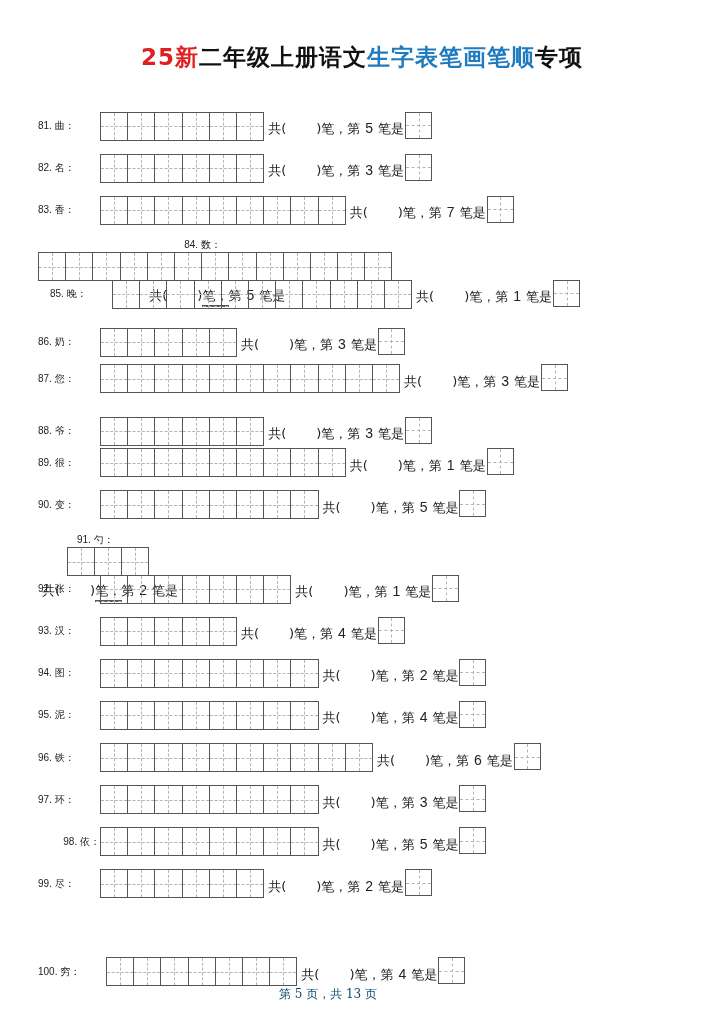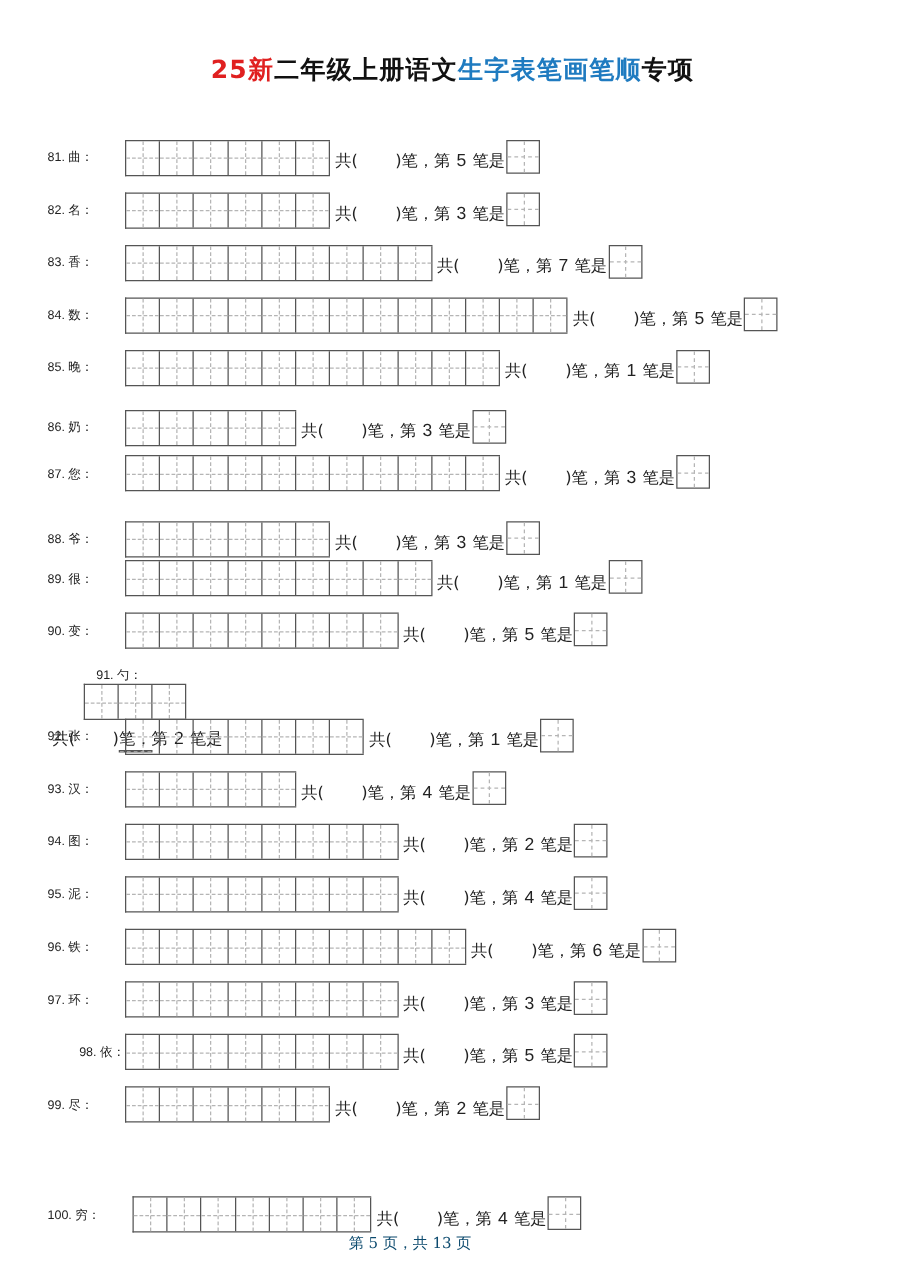--- a/index.html
+++ b/index.html
@@ -1,19 +1,19 @@
 <!DOCTYPE html>
 <html><head>
 <meta charset="utf-8">
 <style>
   html, body { margin: 0; padding: 0; background: #ffffff; }
   body { width: 724px; height: 1024px; position: relative; overflow: hidden;
          font-family: "DejaVu Sans", "Liberation Sans", sans-serif; color: #1a1a1a; }
   .title { position: absolute; top: 42px; left: 0; width: 724px; text-align: center;
-           font-size: 20px; font-weight: bold; letter-spacing: 1px; white-space: nowrap;
+           font-size: 23px; font-weight: bold; letter-spacing: 1px; white-space: nowrap;
            font-family: "DejaVu Sans", sans-serif; }
   .title .red { color: #e02020; }
   .title .black { color: #111111; }
   .title .blue { color: #1f7bc0; }
   .rows { position: absolute; top: 112px; left: 38px; }
   .row { position: absolute; left: 0; height: 28px; display: flex; align-items: center; white-space: nowrap; }
   .label { font-size: 10px; width: 62px; display: inline-block; color: #222; font-family: "Liberation Sans", sans-serif; }
   .label.wide { width: 68px; }
   .grid { display: flex; border: 1px solid #555; border-right: none; height: 27px; }
   .cell { width: 27.2px; height: 27px; border-right: 1px solid #555; position: relative; box-sizing: border-box; }
@@ -71,41 +71,41 @@
         <div class="cell"></div>
         <div class="cell"></div>
         <div class="cell"></div>
         <div class="cell"></div>
         <div class="cell"></div>
         <div class="cell"></div>
       </div>
       <span class="q"><span>共(</span><span class="blank"></span><span>)笔，第</span><span class="num">7</span><span>笔是</span></span>
       <span class="answer"></span>
     </div>
-    <div class="row" style="top: 126.3px;">
+    <div class="row" style="top: 126.3px; flex-direction: column;">
       <span class="label">84. 数：</span>
       <div class="grid">
         <div class="cell"></div>
         <div class="cell"></div>
         <div class="cell"></div>
         <div class="cell"></div>
         <div class="cell"></div>
         <div class="cell"></div>
         <div class="cell"></div>
         <div class="cell"></div>
         <div class="cell"></div>
         <div class="cell"></div>
         <div class="cell"></div>
         <div class="cell"></div>
         <div class="cell"></div>
       </div>
       <span class="q"><span>共(</span><span class="blank"></span><span>)笔，第</span><span class="num">5</span><span>笔是</span></span>
       <span class="answer"></span>
     </div>
-    <div class="row" style="top: 168.4px;">
+    <div class="row" style="top: 168.4px; margin-left: 12px;">
       <span class="label">85. 晚：</span>
       <div class="grid">
         <div class="cell"></div>
         <div class="cell"></div>
         <div class="cell"></div>
         <div class="cell"></div>
         <div class="cell"></div>
         <div class="cell"></div>
         <div class="cell"></div>
         <div class="cell"></div>

